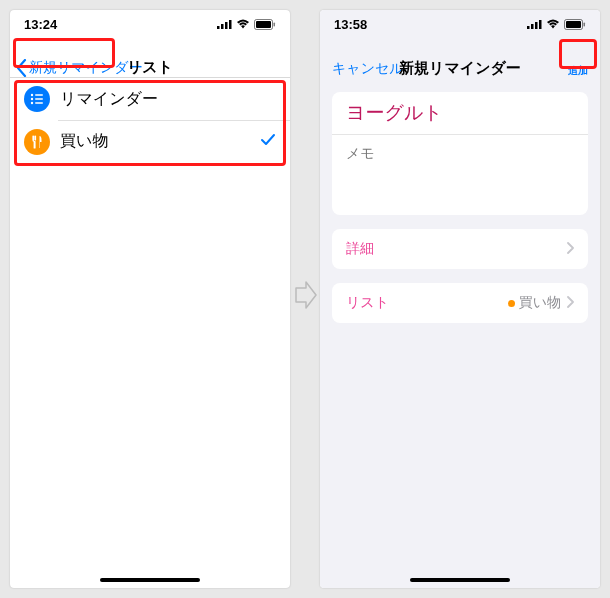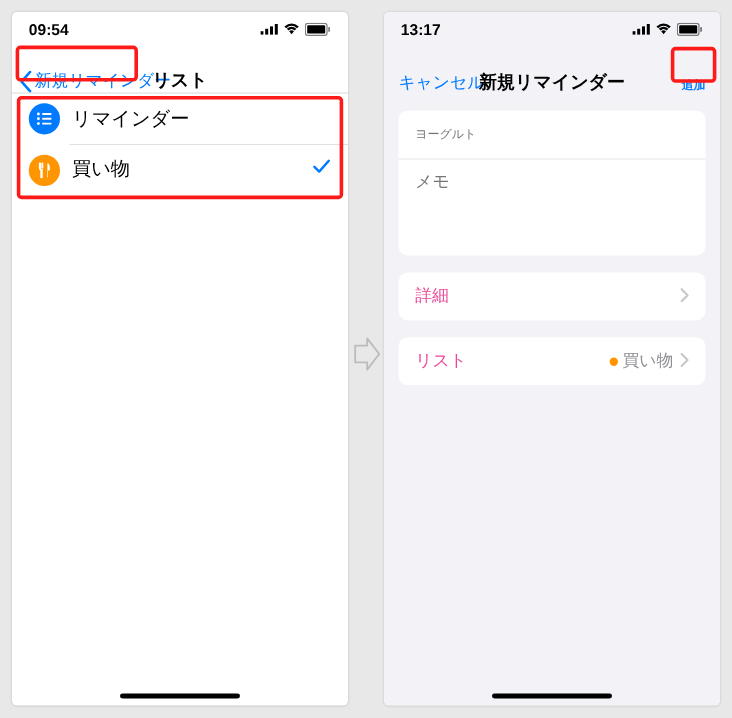--- a/index.html
+++ b/index.html
@@ -112,22 +112,22 @@
     }
     .card-row {
       display: flex;
       align-items: center;
       min-height: 40px;
       padding: 10px 14px;
       font-size: 14px;
     }
     .card-row + .card-row { border-top: 0.5px solid rgba(0,0,0,0.1); }
     .input-title {
-      font-size: 10px;
-      color: #737373;
+      font-size: 19px;
+      color: #be185d;
       border: none;
       outline: none;
       width: 100%;
       padding: 0;
     }
     .input-memo {
       font-size: 14px;
       color: #737373;
       border: none;
       outline: none;
@@ -171,21 +171,21 @@
       top: 280px;
       width: 24px;
       height: 30px;
     }
   </style>
 </head>
 <body>
 
 <div class="phone phone-left">
   <div class="status-bar">
-    <span>09:54</span>
+    <span>13:24</span>
     <span class="status-right">
       <span class="signal">
         <svg width="15" height="10" viewBox="0 0 15 10">
             <rect x="0" y="7" width="2.5" height="3" fill="#000"></rect>
             <rect x="4" y="5" width="2.5" height="5" fill="#000"></rect>
             <rect x="8" y="3" width="2.5" height="7" fill="#000"></rect>
             <rect x="12" y="1" width="2.5" height="9" fill="#000"></rect>
           </svg>
       </span>
       <span class="wifi">
@@ -247,21 +247,21 @@
 </div>
 
 <div class="arrow-between">
   <svg width="24" height="30" viewBox="0 0 24 30">
       <path d="M2 8 L12 8 L12 2 L22 15 L12 28 L12 22 L2 22 Z" fill="#e8e8e8" stroke="#bbb" stroke-width="1.5" stroke-linejoin="round"></path>
     </svg>
 </div>
 
 <div class="phone phone-right">
   <div class="status-bar gray-bg">
-    <span>13:17</span>
+    <span>13:58</span>
     <span class="status-right">
       <span class="signal">
         <svg width="15" height="10" viewBox="0 0 15 10">
             <rect x="0" y="7" width="2.5" height="3" fill="#000"></rect>
             <rect x="4" y="5" width="2.5" height="5" fill="#000"></rect>
             <rect x="8" y="3" width="2.5" height="7" fill="#000"></rect>
             <rect x="12" y="1" width="2.5" height="9" fill="#000"></rect>
           </svg>
       </span>
       <span class="wifi">

